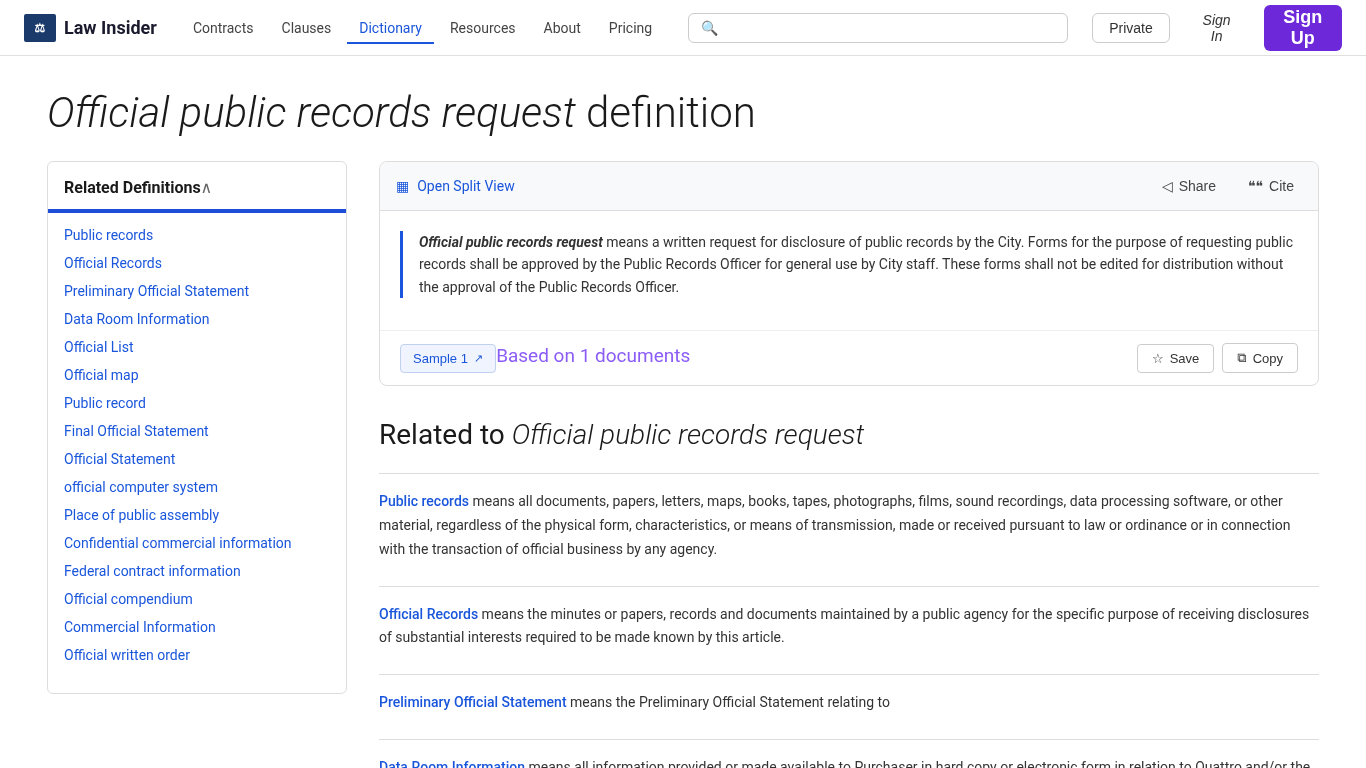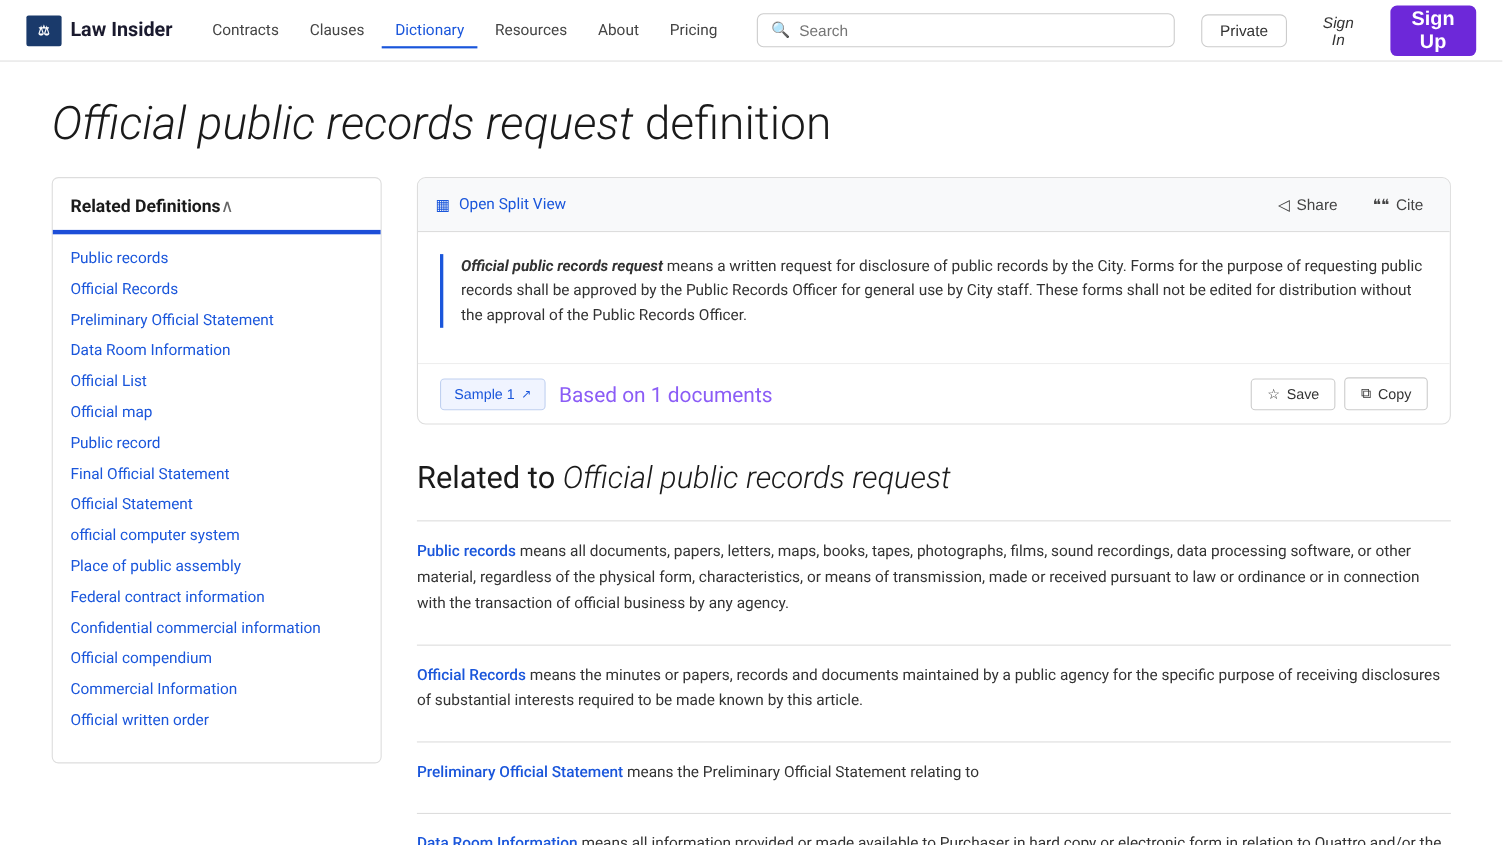--- a/index.html
+++ b/index.html
@@ -324,21 +324,20 @@
   <div class="navbar-nav">
     <a class="nav-link">Contracts</a>
     <a class="nav-link">Clauses</a>
     <a class="nav-link active">Dictionary</a>
     <a class="nav-link">Resources</a>
     <a class="nav-link">About</a>
     <a class="nav-link">Pricing</a>
   </div>
   <div class="navbar-search">
     <span>🔍</span>
-    <input type="text" placeholder="Search" style="">
   </div>
   <div class="navbar-actions">
     <button class="btn-private">Private</button>
     <button class="btn-signin">Sign In</button>
     <button class="btn-signup">Sign Up</button>
   </div>
 </nav>
 
 <div class="page-container">
 
@@ -359,22 +358,22 @@
         <a class="sidebar-item">Official Records</a>
         <a class="sidebar-item">Preliminary Official Statement</a>
         <a class="sidebar-item">Data Room Information</a>
         <a class="sidebar-item">Official List</a>
         <a class="sidebar-item">Official map</a>
         <a class="sidebar-item">Public record</a>
         <a class="sidebar-item">Final Official Statement</a>
         <a class="sidebar-item">Official Statement</a>
         <a class="sidebar-item">official computer system</a>
         <a class="sidebar-item">Place of public assembly</a>
+        <a class="sidebar-item">Confidential commercial information</a>
         <a class="sidebar-item">Federal contract information</a>
-        <a class="sidebar-item">Confidential commercial information</a>
         <a class="sidebar-item">Official compendium</a>
         <a class="sidebar-item">Commercial Information</a>
         <a class="sidebar-item">Official written order</a>
       </div>
     </aside>
 
     <main class="main-content">
 
       <div class="definition-card">
         <div class="definition-card-header">
@@ -394,21 +393,21 @@
           </div>
         </div>
 
         <div class="definition-body">
           <div class="definition-text">
             <span class="definition-term">Official public records request</span><span> means a written request for disclosure of public records by the City. Forms for the purpose of requesting public records shall be approved by the Public Records Officer for general use by City staff. These forms shall not be edited for distribution without the approval of the Public Records Officer.</span>
           </div>
         </div>
 
         <div class="definition-footer">
-          <div style="display:flex;align-items:center;gap:12px;">
+          <div style="display:flex;">
             <button class="sample-btn">
               <span>Sample 1</span>
               <span style="font-size:11px;">↗</span>
             </button>
             <span class="based-on">Based on 1 documents</span>
           </div>
           <div class="footer-actions">
             <button class="footer-btn">
               <span>☆</span>
               <span>Save</span>

